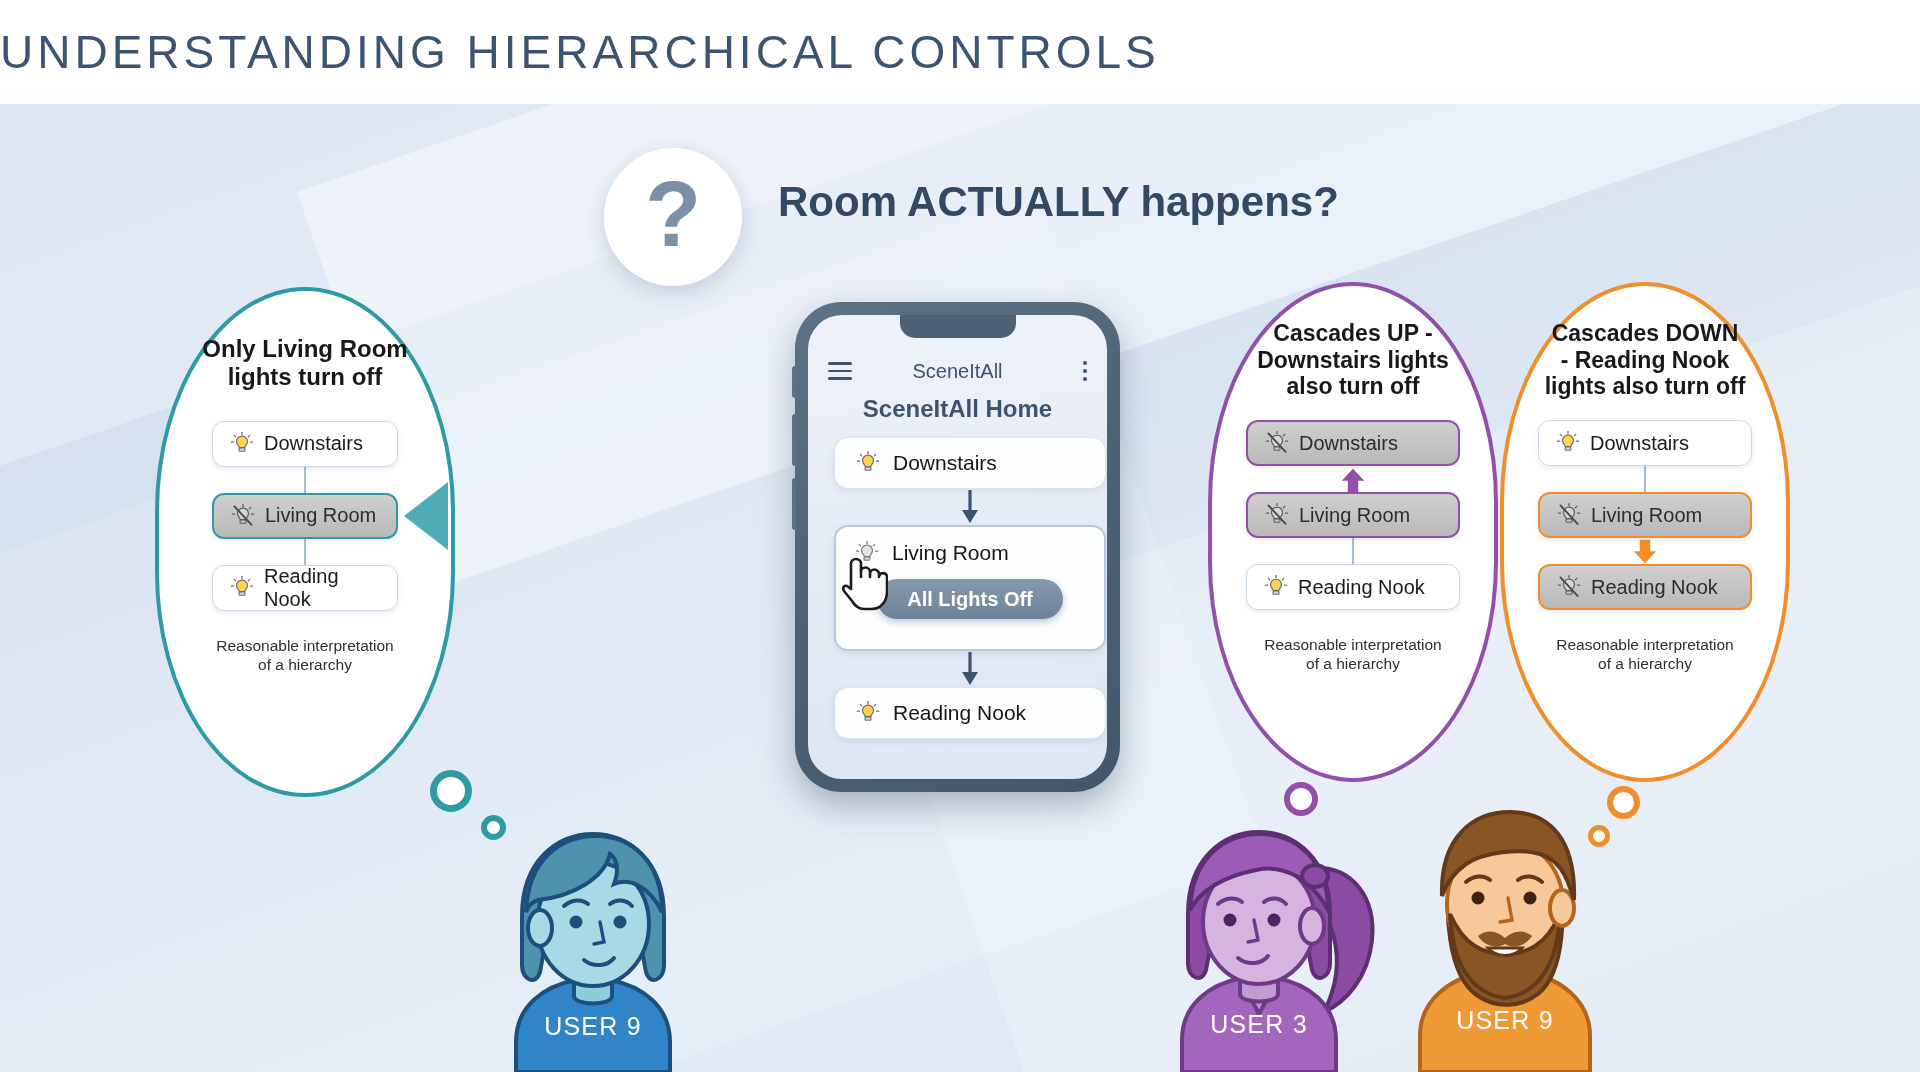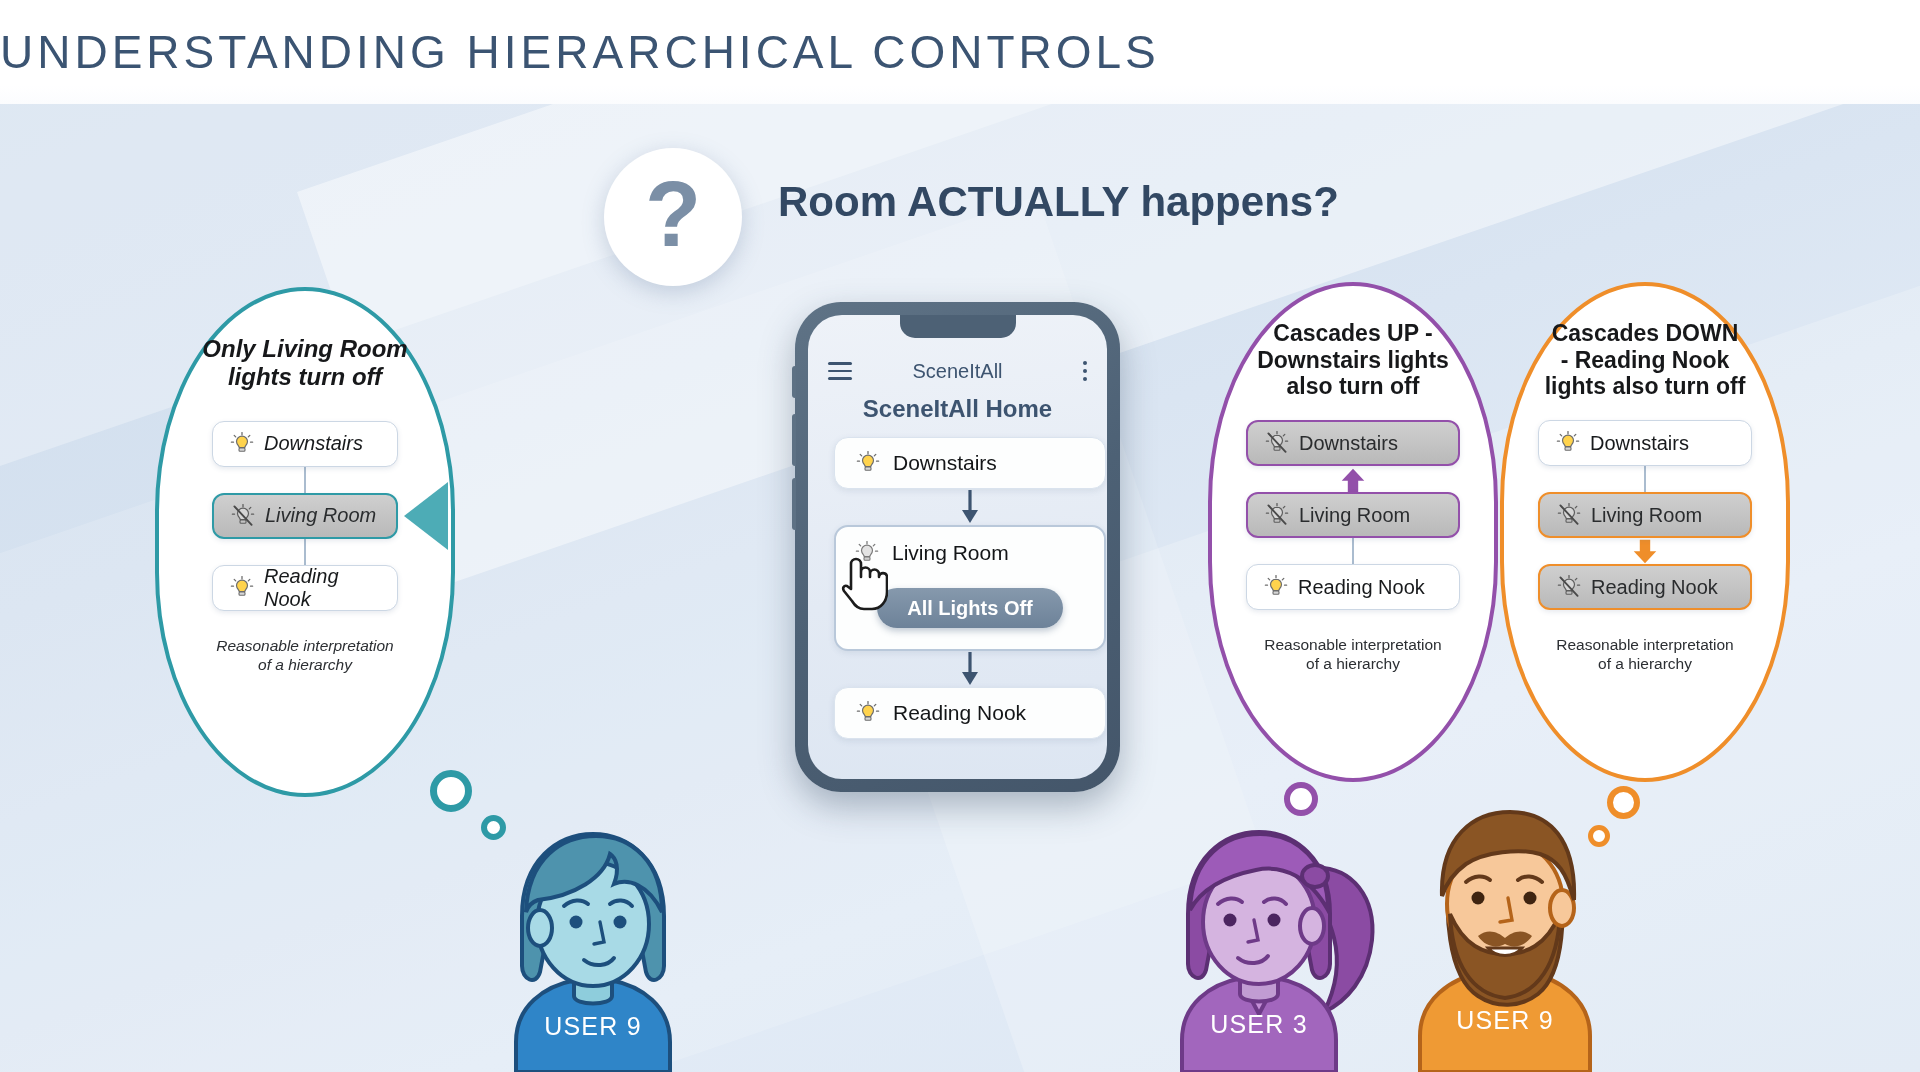--- a/index.html
+++ b/index.html
@@ -256,21 +256,21 @@
     height: 126px;
     flex-direction: column;
     align-items: stretch;
     justify-content: flex-start;
     padding: 13px 18px 16px;
     gap: 0;
     border: 2px solid #b9c8da;
   }
   .pcard-row { display:flex; align-items:center; gap: 12px; }
   .allbtn {
-    margin: 22px auto 0;
+    margin: 13px auto 0;
     width: 186px; height: 40px;
     border-radius: 20px;
     background: linear-gradient(180deg,#8699ad 0%, #6d8299 100%);
     color: #ffffff;
     font-size: 20px;
     font-weight: 700;
     display: flex; align-items: center; justify-content: center;
     box-shadow: 0 3px 7px rgba(60,85,115,0.32);
   }
   .parrow { display:flex; justify-content:center; width: 100%; z-index: 2; }
@@ -411,21 +411,21 @@
   </div>
 
   <div class="tail" style="left:430px; top:770px; width:42px; height:42px; border:7px solid #2e9aa6;"></div>
   <div class="tail" style="left:481px; top:815px; width:25px; height:25px; border:6px solid #2e9aa6;"></div>
 
   <div class="tail" style="left:1284px; top:782px; width:34px; height:34px; border:6px solid #9350aa;"></div>
 
   <div class="tail" style="left:1607px; top:786px; width:33px; height:33px; border:6px solid #ef8e2a;"></div>
   <div class="tail" style="left:1588px; top:825px; width:22px; height:22px; border:5px solid #ef8e2a;"></div>
 
-  <div class="bubble" style="left:155px; top:287px; width:300px; height:510px; border:4.5px solid #2e9aa6; padding-top:44px;font-style:italic;">
+  <div class="bubble" style="left:155px; top:287px; width:300px; height:510px; border:4.5px solid #2e9aa6; padding-top:44px;">
     <div class="btitle" style="font-size:24px; width:240px; white-space:pre-line;">Only Living Room
 lights turn off</div>
 
     <div class="rows" style="margin-top:30px;">
       <div class="node" style="width:186px;">
         <span class="bulb">
           <svg viewBox="0 0 26 26">
             <path d="M13 5.2c-3.1 0-5.5 2.4-5.5 5.3 0 2 1.1 3.3 1.9 4.3.5.6.8 1.1.8 1.7h5.6c0-.6.3-1.1.8-1.7.8-1 1.9-2.3 1.9-4.3 0-2.9-2.4-5.3-5.5-5.3z" fill="#ffd34d" stroke="#6d6d6d" stroke-width="1.2"></path>
             <rect x="10" y="17" width="6" height="3.2" rx="1" fill="#d7d7d7" stroke="#6d6d6d" stroke-width="1.1"></rect>
             <g stroke="#6d6d6d" stroke-width="1.3" stroke-linecap="round">

